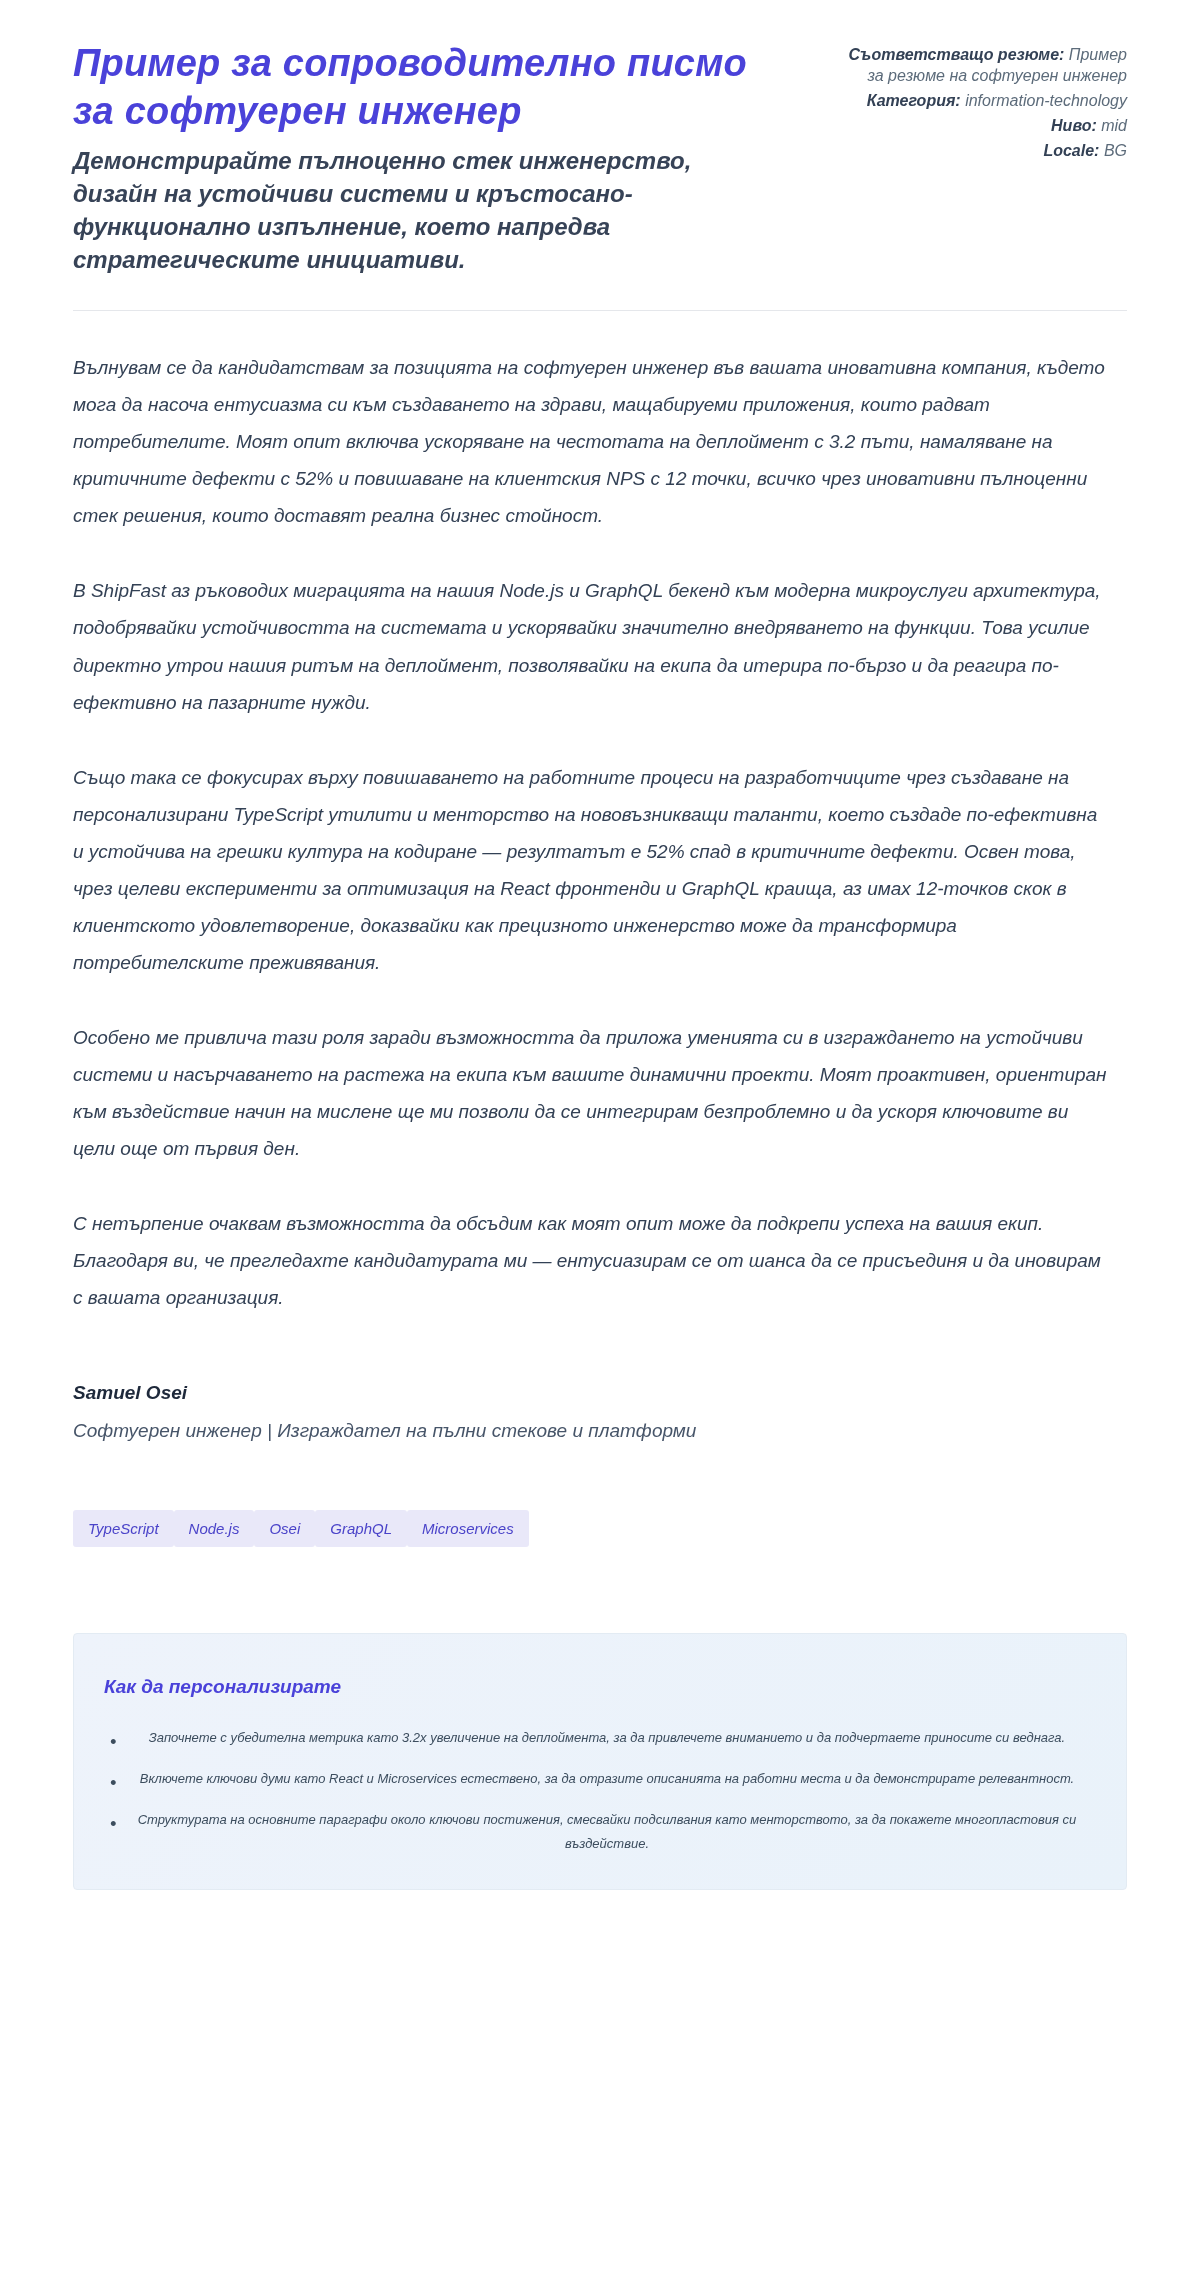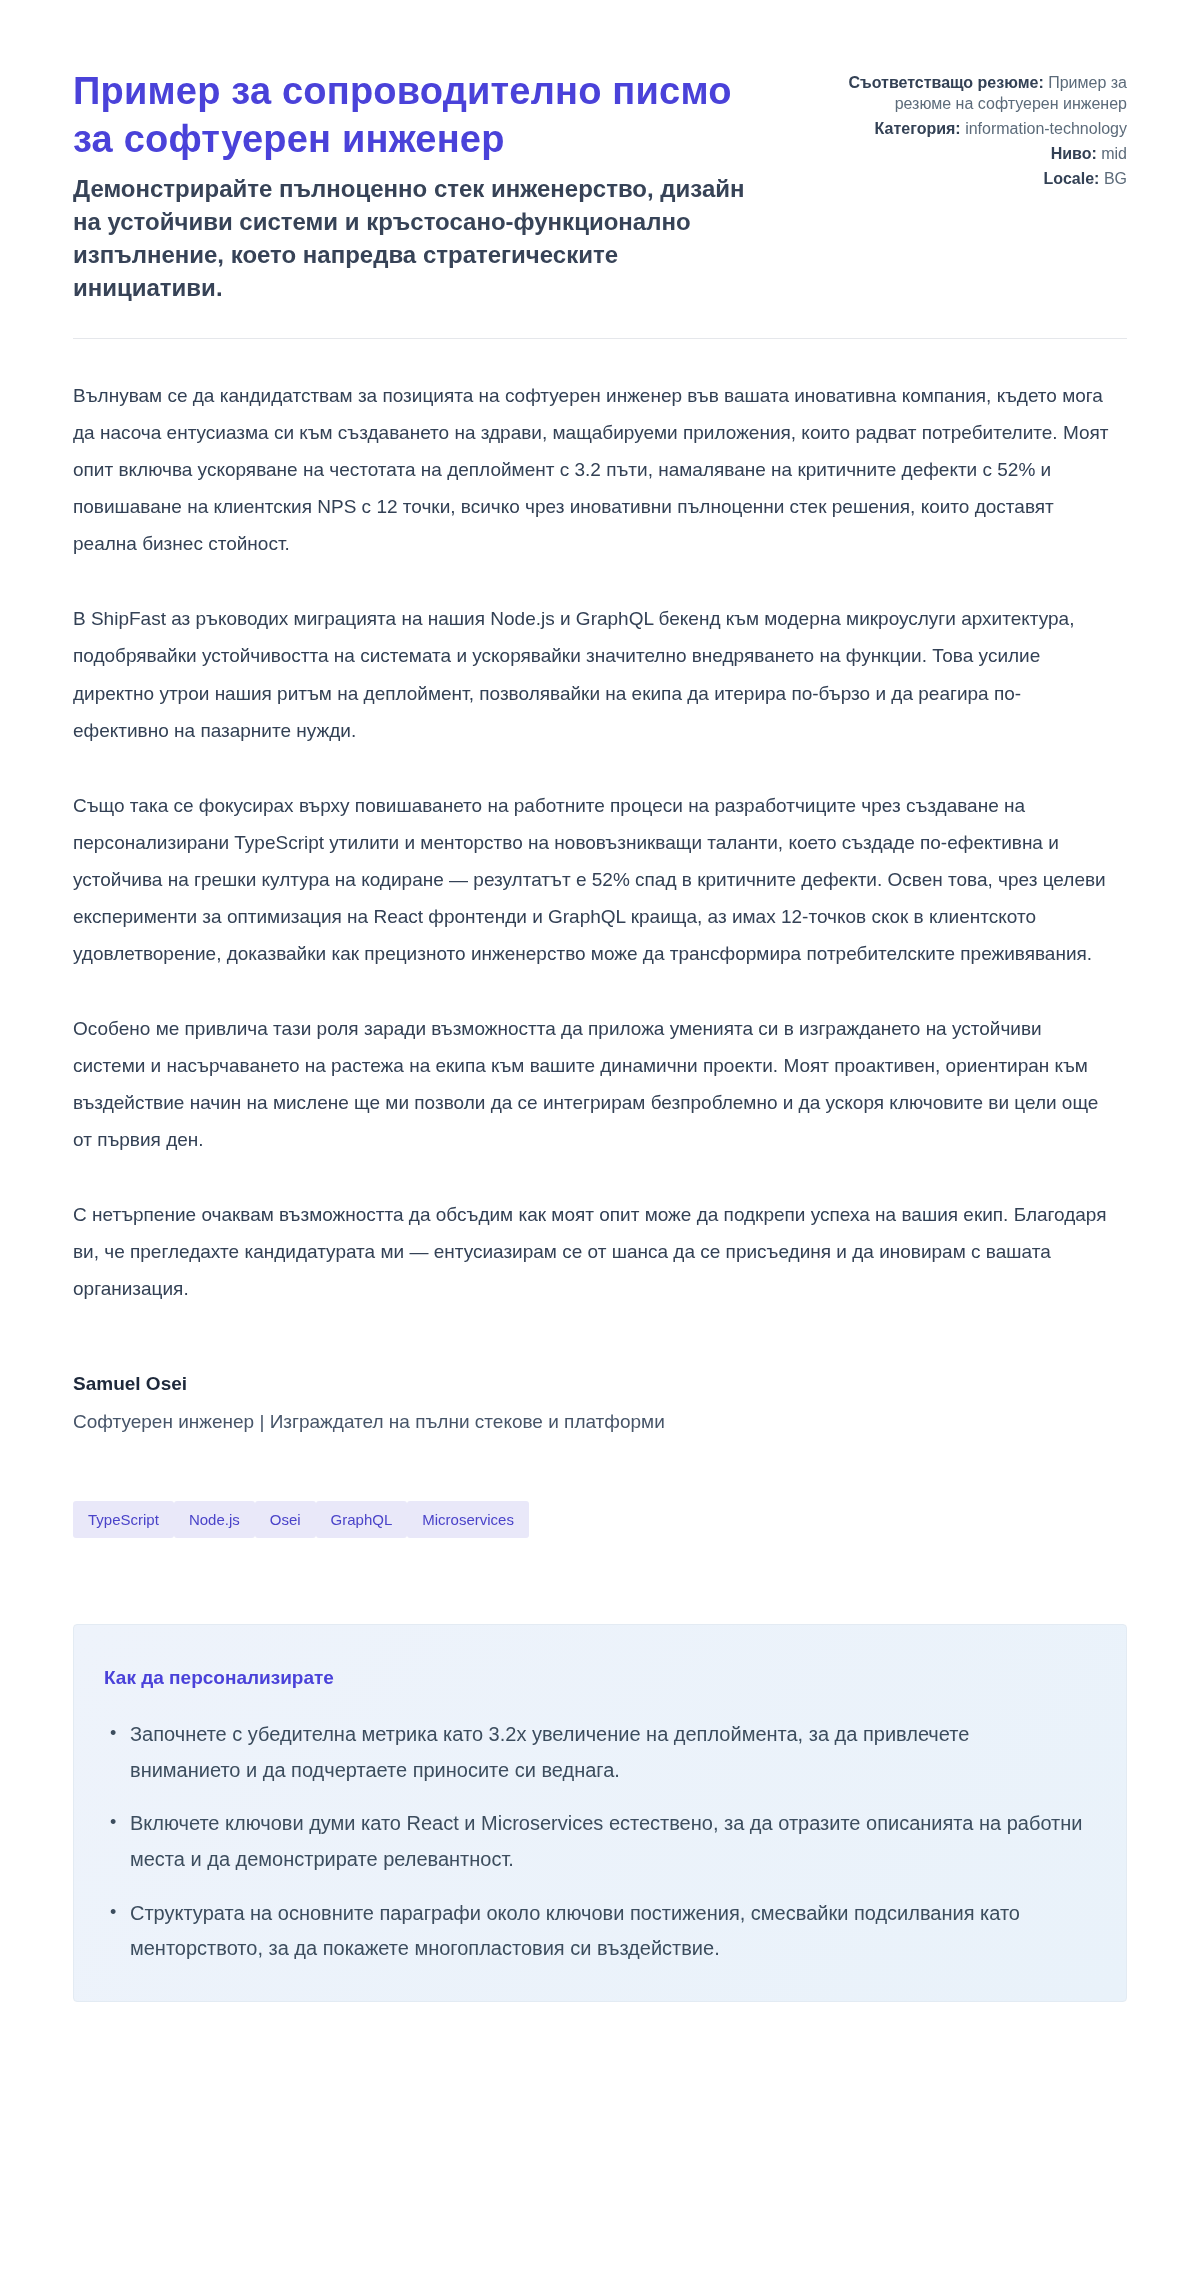--- a/index.html
+++ b/index.html
@@ -6,22 +6,23 @@
   html, body { background: #ffffff; }
   body {
     font-family: "Liberation Sans", "DejaVu Sans", sans-serif;
     color: #334155;
     width: 1200px;
     margin: 0 auto;
   }
   .page {
     width: 1200px;
     min-height: 2291px;
-    padding: 68px 73px 70px 73px;
+    padding: 40px 73px 70px 73px;
     background: #ffffff;
+    font-style: italic;
   }
   
   .header { display: flex; justify-content: space-between; align-items: flex-start; }
   .header-left { max-width: 690px; }
   h1.title {
     color: #4a42d9;
     font-size: 38px;
     font-weight: 700;
     line-height: 1.26;
     letter-spacing: 0.2px;
@@ -95,25 +96,26 @@
   }
   .tips h2 {
     color: #4a42d9;
     font-size: 19px;
     font-weight: 700;
   }
   .tips ul { margin-top: 28px; list-style: none; }
   .tips li {
     position: relative;
     padding-left: 26px;
-    font-size: 20px;
+    font-size: 13px;
     line-height: 1.78;
     color: #3c4d5e;
     margin-bottom: 18px;
     max-width: 980px;
+    text-align: center;
   }
   .tips li:last-child { margin-bottom: 0; }
   .tips li::before {
     content: "•";
     position: absolute;
     left: 6px;
     top: 0;
     color: #3c4d5e;
     font-size: 18px;
   }

